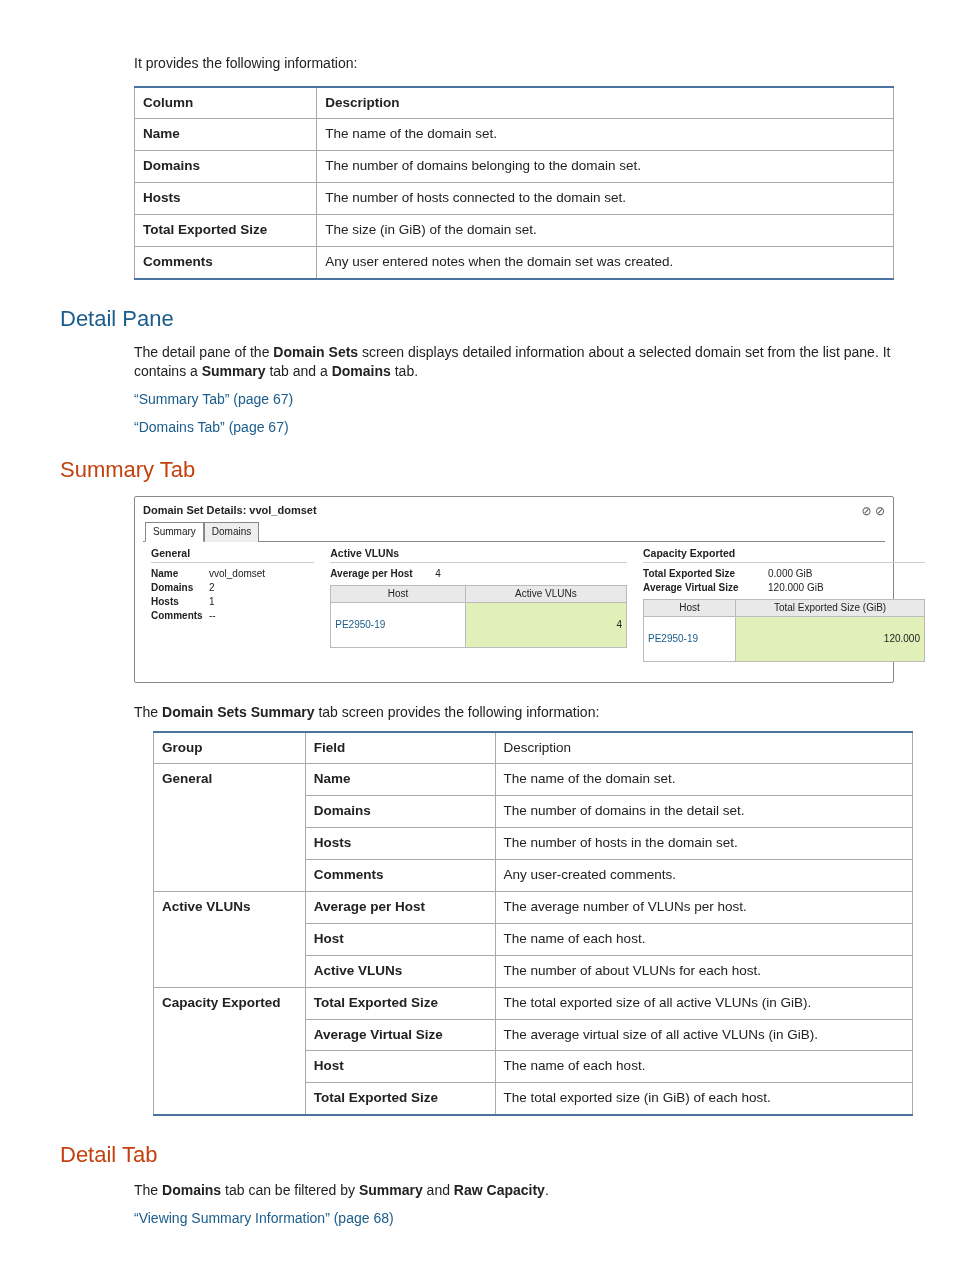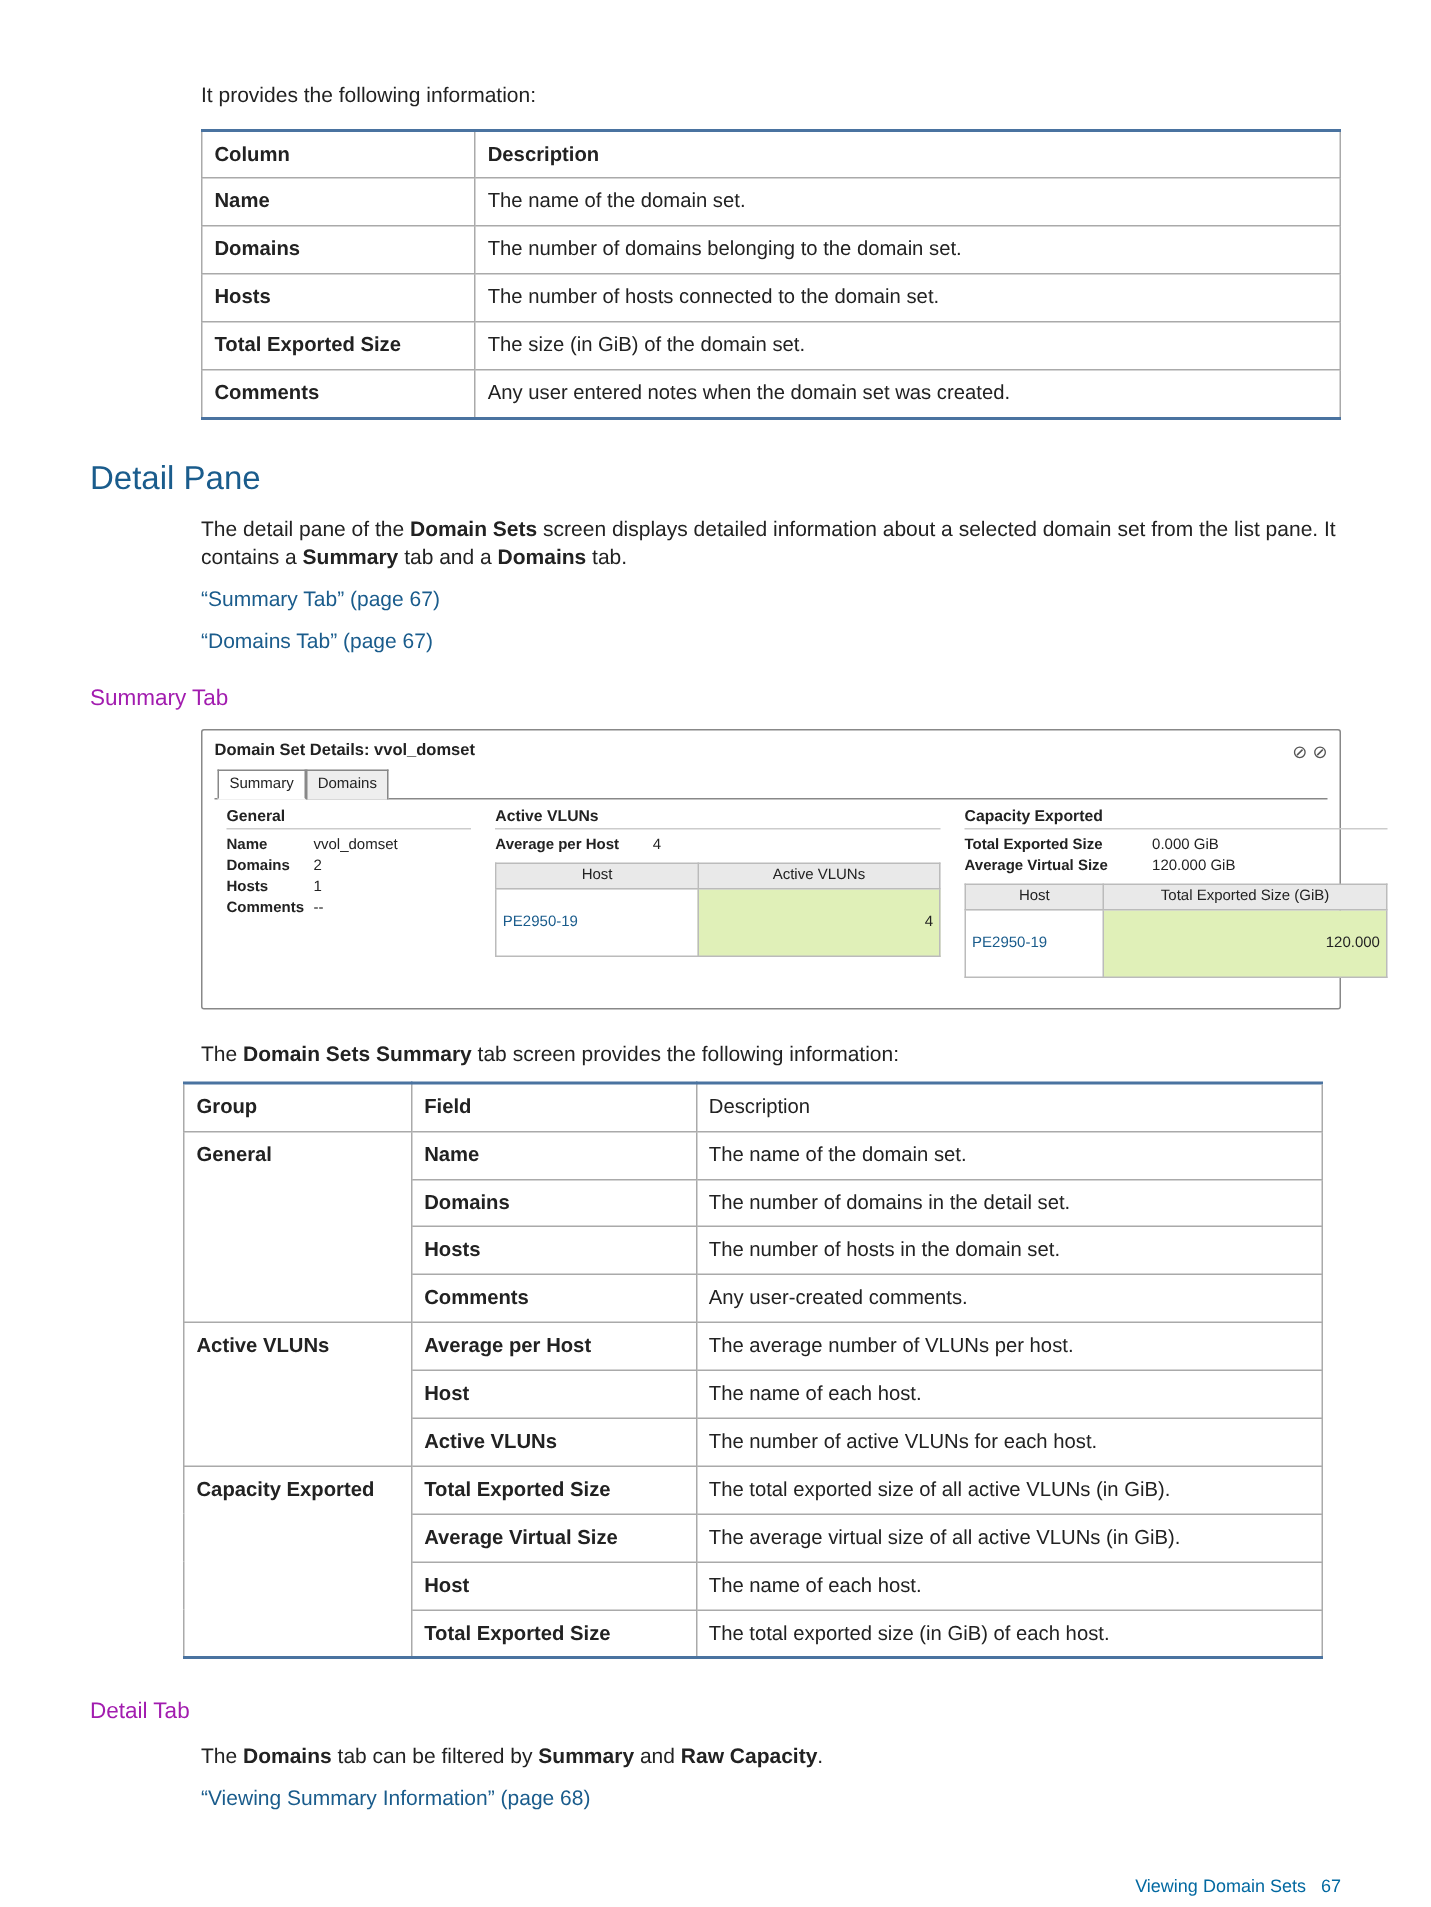--- a/index.html
+++ b/index.html
@@ -38,22 +38,22 @@
   h2.section {
     font-family: Arial, Helvetica, sans-serif;
     font-weight: normal;
     color: #1a5c8c;
     font-size: 22px;
     margin: 20px 0 8px 0;
   }
   h3.subsection {
     font-family: Arial, Helvetica, sans-serif;
     font-weight: normal;
-    color: #a21caf;
-    font-size: 15px;
+    color: #c2410c;
+    font-size: 22px;
     margin: 18px 0 10px 0;
   }
   .para {
     margin: 8px 0;
   }
   .link {
     color: #1a5c8c;
     cursor: pointer;
   }
   .bold {
@@ -294,21 +294,21 @@
       </tbody>
         </table>
     </div>
   </div>
 </div>
 
 <p class="para indent">
   <span>The </span><span class="bold">Domain Sets Summary</span><span> tab screen provides the following information:</span>
 </p>
 
-<table class="data3" style="width:calc(100% - 74px); margin-left:62px;">
+<table class="data3" style="width:calc(100% - 74px); margin-left:93px;">
   <tbody>
       <tr>
     <td class="c1">Group</td>
     <td class="c2">Field</td>
     <td>Description</td>
   </tr>
   <tr>
     <td class="c1" rowspan="4">General</td>
     <td class="c2">Name</td>
     <td>The name of the domain set.</td>
@@ -330,21 +330,21 @@
     <td class="c1" rowspan="3">Active VLUNs</td>
     <td class="c2">Average per Host</td>
     <td>The average number of VLUNs per host.</td>
   </tr>
   <tr>
         <td class="c2">Host</td>
         <td>The name of each host.</td>
       </tr>
   <tr>
         <td class="c2">Active VLUNs</td>
-        <td>The number of active VLUNs for each host.</td>
+        <td>The number of about VLUNs for each host.</td>
       </tr>
 
   <tr>
     <td class="c1" rowspan="4">Capacity Exported</td>
     <td class="c2">Total Exported Size</td>
     <td>The total exported size of all active VLUNs (in GiB).</td>
   </tr>
   <tr>
         <td class="c2">Average Virtual Size</td>
         <td>The average virtual size of all active VLUNs (in GiB).</td>

